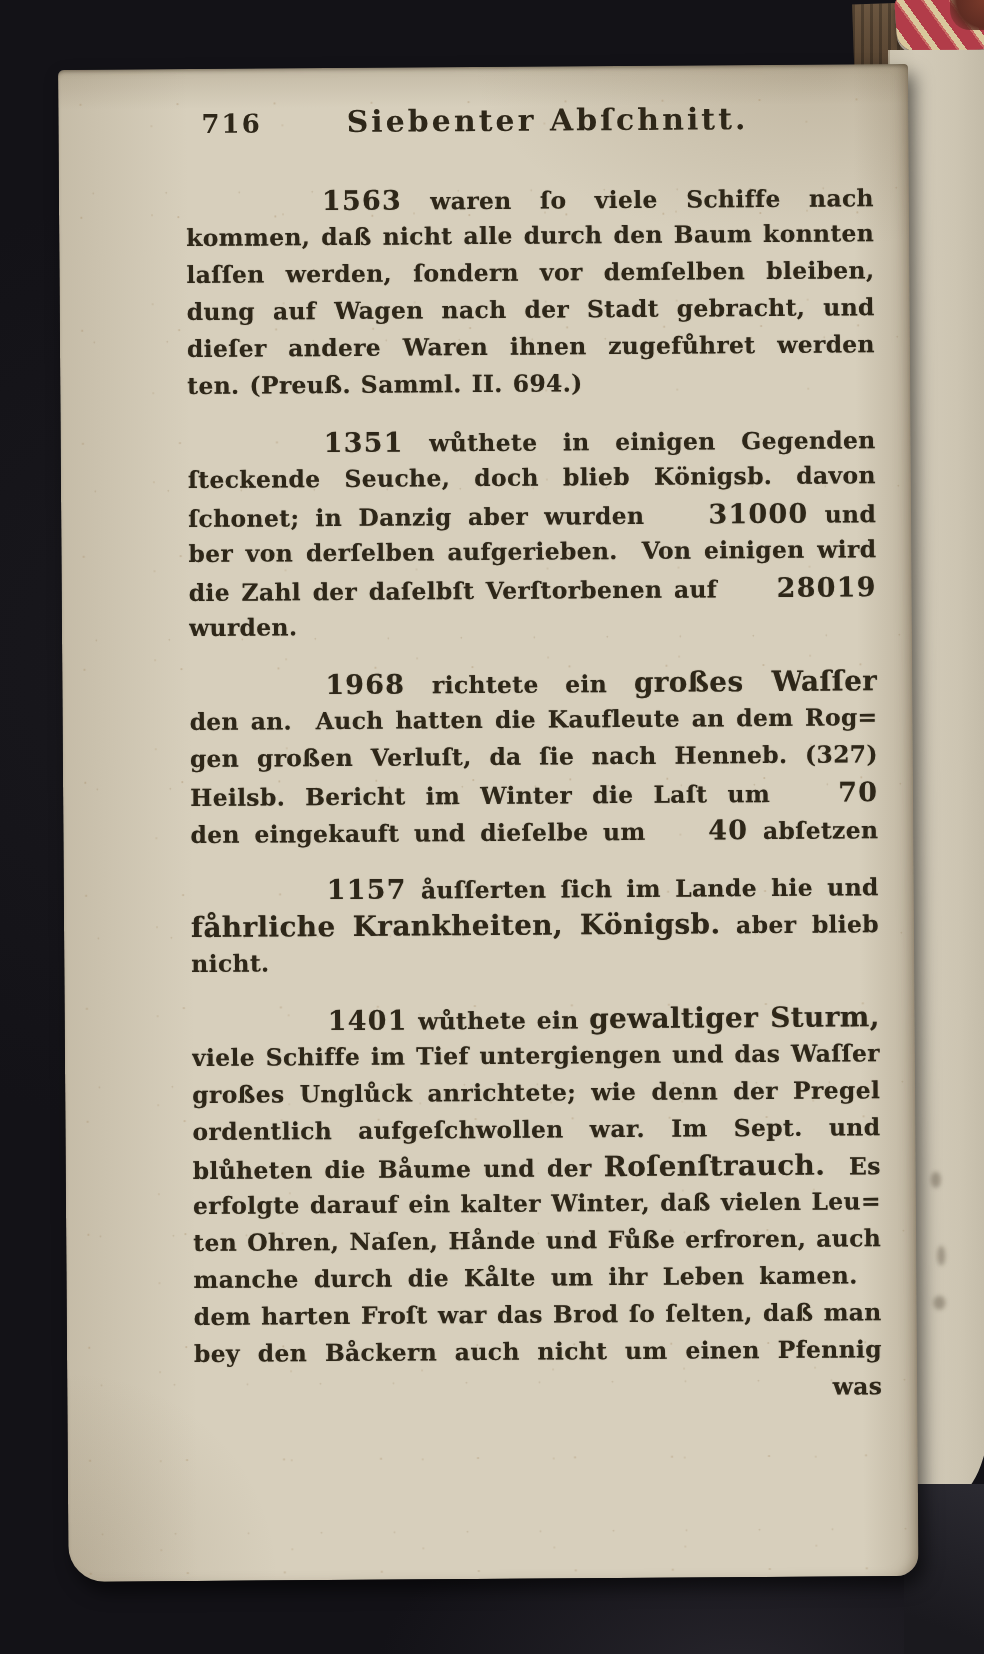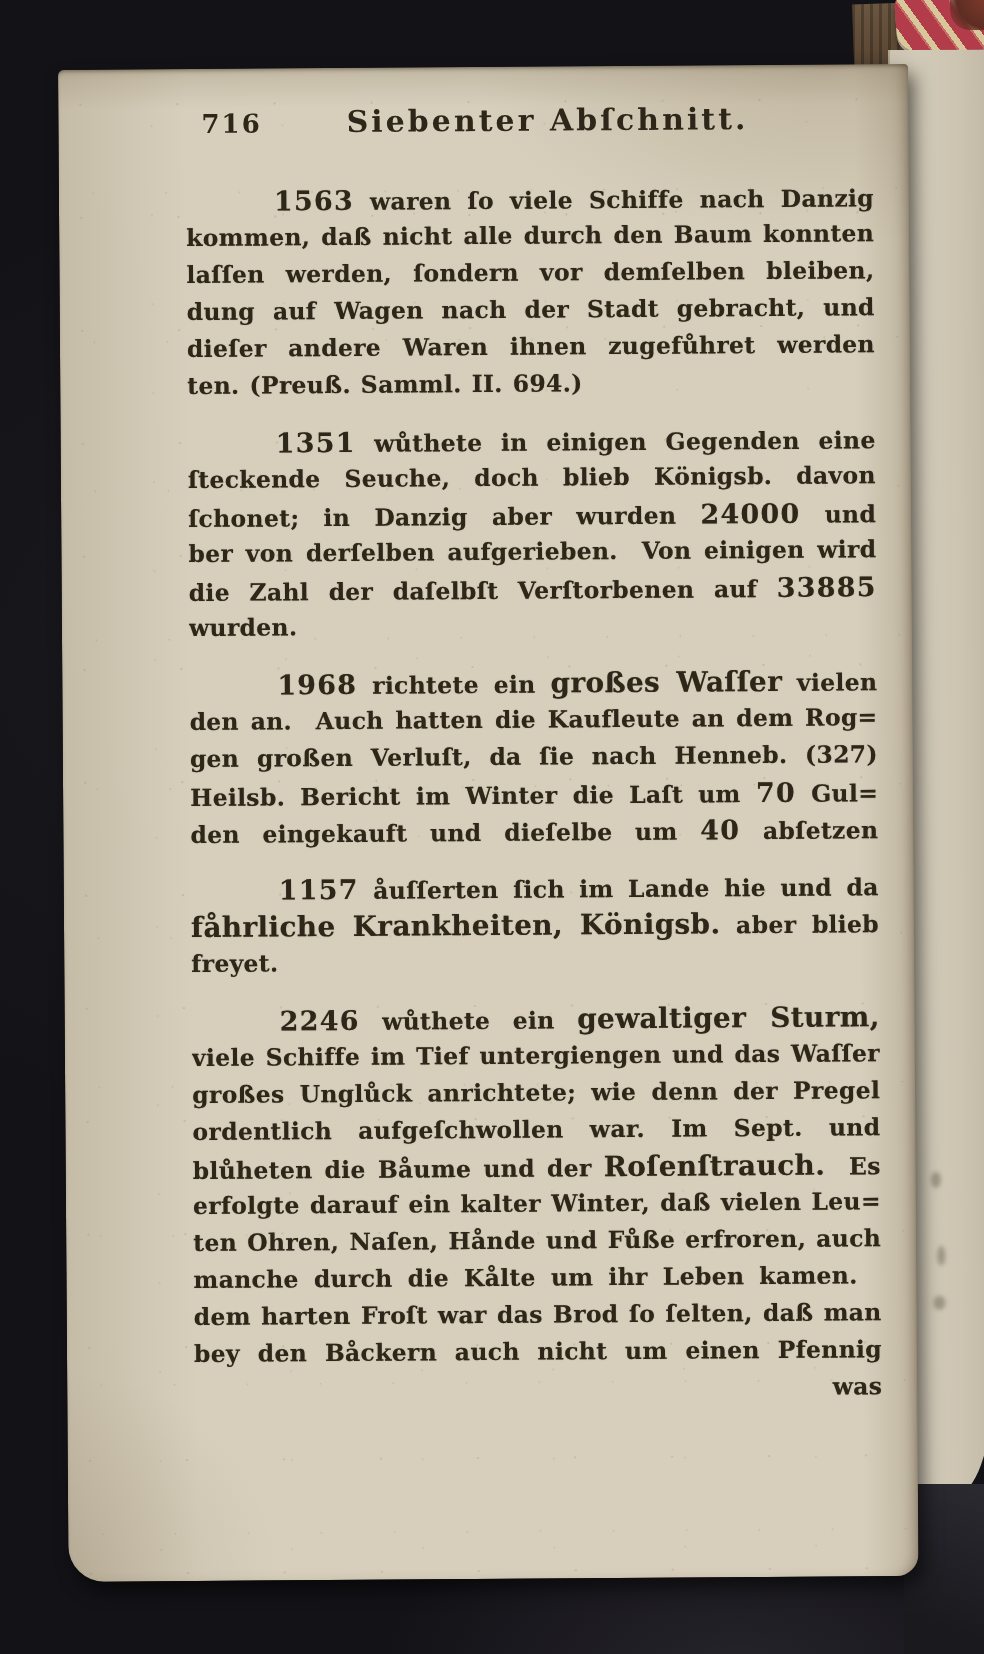--- a/index.html
+++ b/index.html
@@ -65,21 +65,21 @@
   .page-body{margin-top:34px;}
   .paragraph{margin-bottom:20px;}
   .line{height:37px;line-height:37px;font-size:23.5px;font-weight:700;letter-spacing:.3px;
         word-spacing:1.5px;overflow:hidden;
         text-align:justify;text-align-last:justify;
         text-shadow:0 0 1px rgba(46,39,25,.45);}
   .line.first{text-indent:88px;}
   .line.left{text-align-last:left;}
   .line.right{text-align-last:right;}
   .em{font-size:28px;}
-  .num{font-size:27px;letter-spacing:1.2px;}
+  .num{font-size:27px;letter-spacing:1.2px;margin-left:48px;}
 </style>
 </head>
 <body>
 
 <div class="scene">
   <div class="wood"></div>
   <div class="endband"></div>
   <div class="corner-leather"></div>
 
   <div class="pagestack">
@@ -100,39 +100,39 @@
             <div class="line first"><span class="num">1563</span><span> waren ſo viele Schiffe nach Danzig ge=</span></div>
             <div class="line"><span>kommen, daß nicht alle durch den Baum konnten ge=</span></div>
             <div class="line"><span>laſſen werden, ſondern vor demſelben bleiben, ihre la=</span></div>
             <div class="line"><span>dung auf Wagen nach der Stadt gebracht, und aus</span></div>
             <div class="line"><span>dieſer andere Waren ihnen zugefůhret werden muß=</span></div>
             <div class="line left"><span>ten. (Preuß. Samml. II. 694.)</span></div>
           </div>
           <div class="paragraph">
             <div class="line first"><span class="num">1351</span><span> wůthete in einigen Gegenden eine an=</span></div>
             <div class="line"><span>ſteckende Seuche, doch blieb Königsb. davon ver=</span></div>
-            <div class="line"><span>ſchonet; in Danzig aber wurden </span><span class="num">24000</span><span> und darů=</span></div>
+            <div class="line"><span>ſchonet; in Danzig aber wurden </span><span class="num">31000</span><span> und darů=</span></div>
             <div class="line"><span>ber von derſelben aufgerieben. Von einigen wird</span></div>
-            <div class="line"><span>die Zahl der daſelbſt Verſtorbenen auf </span><span class="num">33885</span></div>
+            <div class="line"><span>die Zahl der daſelbſt Verſtorbenen auf </span><span class="num">28019</span></div>
             <div class="line left"><span>wurden.</span></div>
           </div>
           <div class="paragraph">
             <div class="line first"><span class="num">1968</span><span> richtete ein </span><span class="em">großes Waſſer</span><span> vielen Scha=</span></div>
             <div class="line"><span>den an. Auch hatten die Kaufleute an dem Rog=</span></div>
             <div class="line"><span>gen großen Verluſt, da ſie nach Henneb. (327) und</span></div>
             <div class="line"><span>Heilsb. Bericht im Winter die Laſt um </span><span class="num">70</span><span> Gul=</span></div>
             <div class="line"><span>den eingekauft und dieſelbe um </span><span class="num">40</span><span> abſetzen můſſen.</span></div>
           </div>
           <div class="paragraph">
             <div class="line first"><span class="num">1157</span><span> åuſſerten ſich im Lande hie und da ge=</span></div>
             <div class="line"><span class="em">fåhrliche Krankheiten, Königsb.</span><span> aber blieb be=</span></div>
-            <div class="line left"><span>freyet.</span></div>
+            <div class="line left"><span>nicht.</span></div>
           </div>
           <div class="paragraph">
-            <div class="line first"><span class="num">2246</span><span> wůthete ein </span><span class="em">gewaltiger Sturm,</span></div>
+            <div class="line first"><span class="num">1401</span><span> wůthete ein </span><span class="em">gewaltiger Sturm,</span></div>
             <div class="line"><span>viele Schiffe im Tief untergiengen und das Waſſer</span></div>
             <div class="line"><span>großes Unglůck anrichtete; wie denn der Pregel auſſer=</span></div>
             <div class="line"><span>ordentlich aufgeſchwollen war. Im Sept. und Oktob.</span></div>
             <div class="line"><span>blůheten die Båume und der </span><span class="em">Roſenſtrauch.</span><span> Es</span></div>
             <div class="line"><span>erfolgte darauf ein kalter Winter, daß vielen Leu=</span></div>
             <div class="line"><span>ten Ohren, Naſen, Hånde und Fůße erfroren, auch</span></div>
             <div class="line"><span>manche durch die Kålte um ihr Leben kamen. Bey</span></div>
             <div class="line"><span>dem harten Froſt war das Brod ſo ſelten, daß man</span></div>
             <div class="line"><span>bey den Båckern auch nicht um einen Pfennig et=</span></div>
             <div class="line right"><span>was</span></div>

